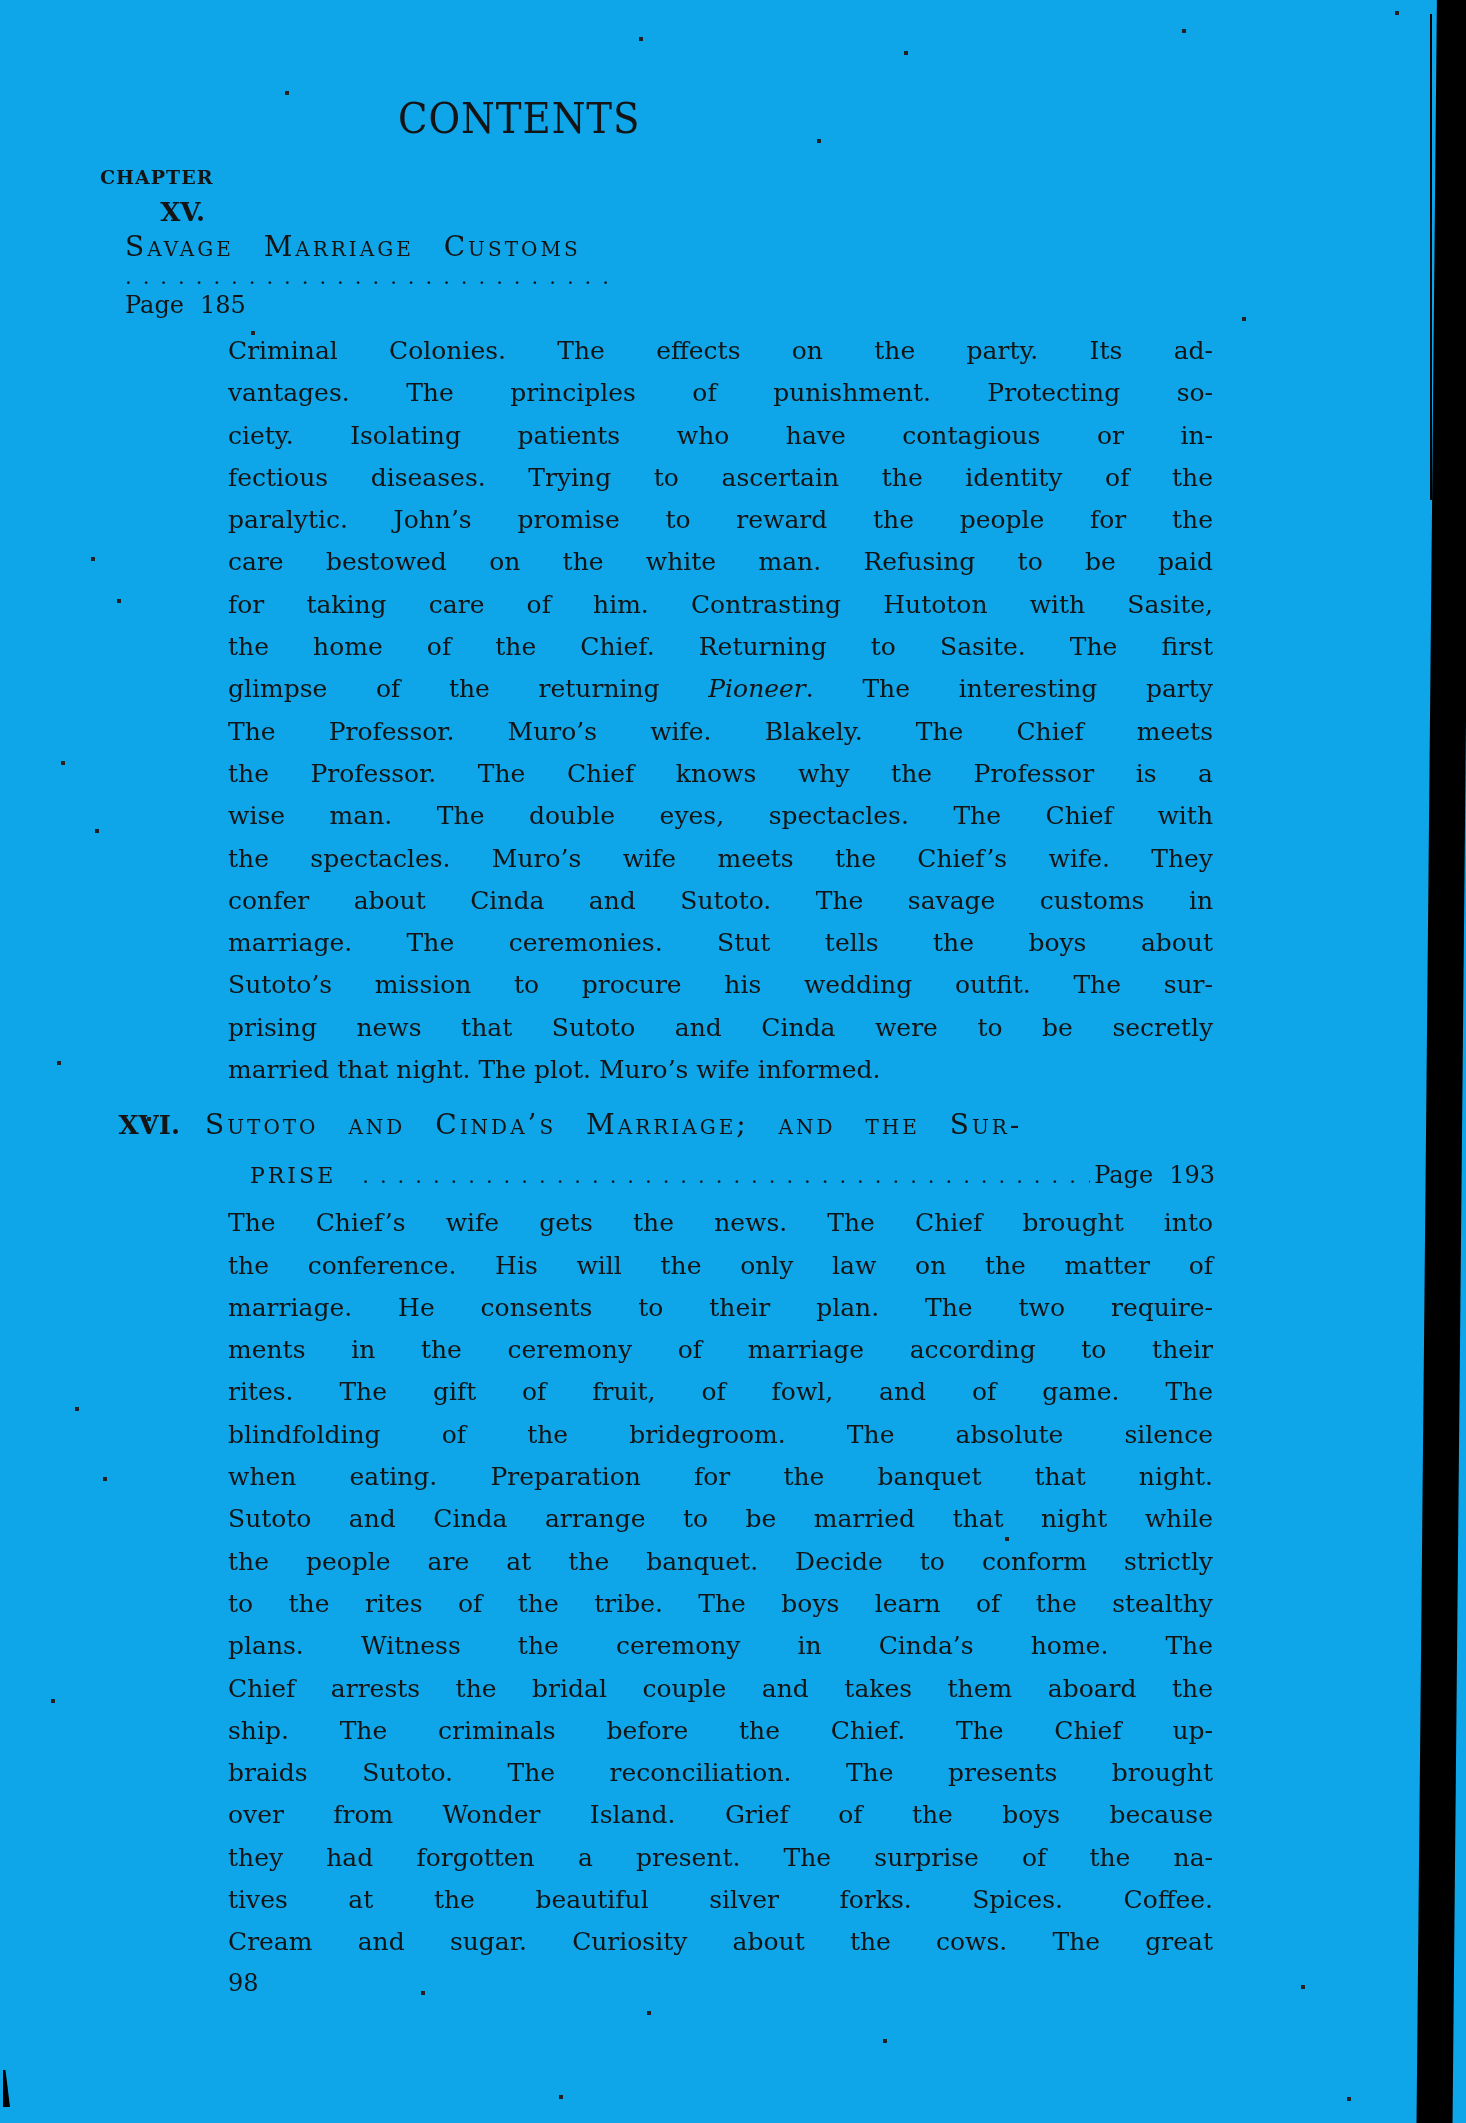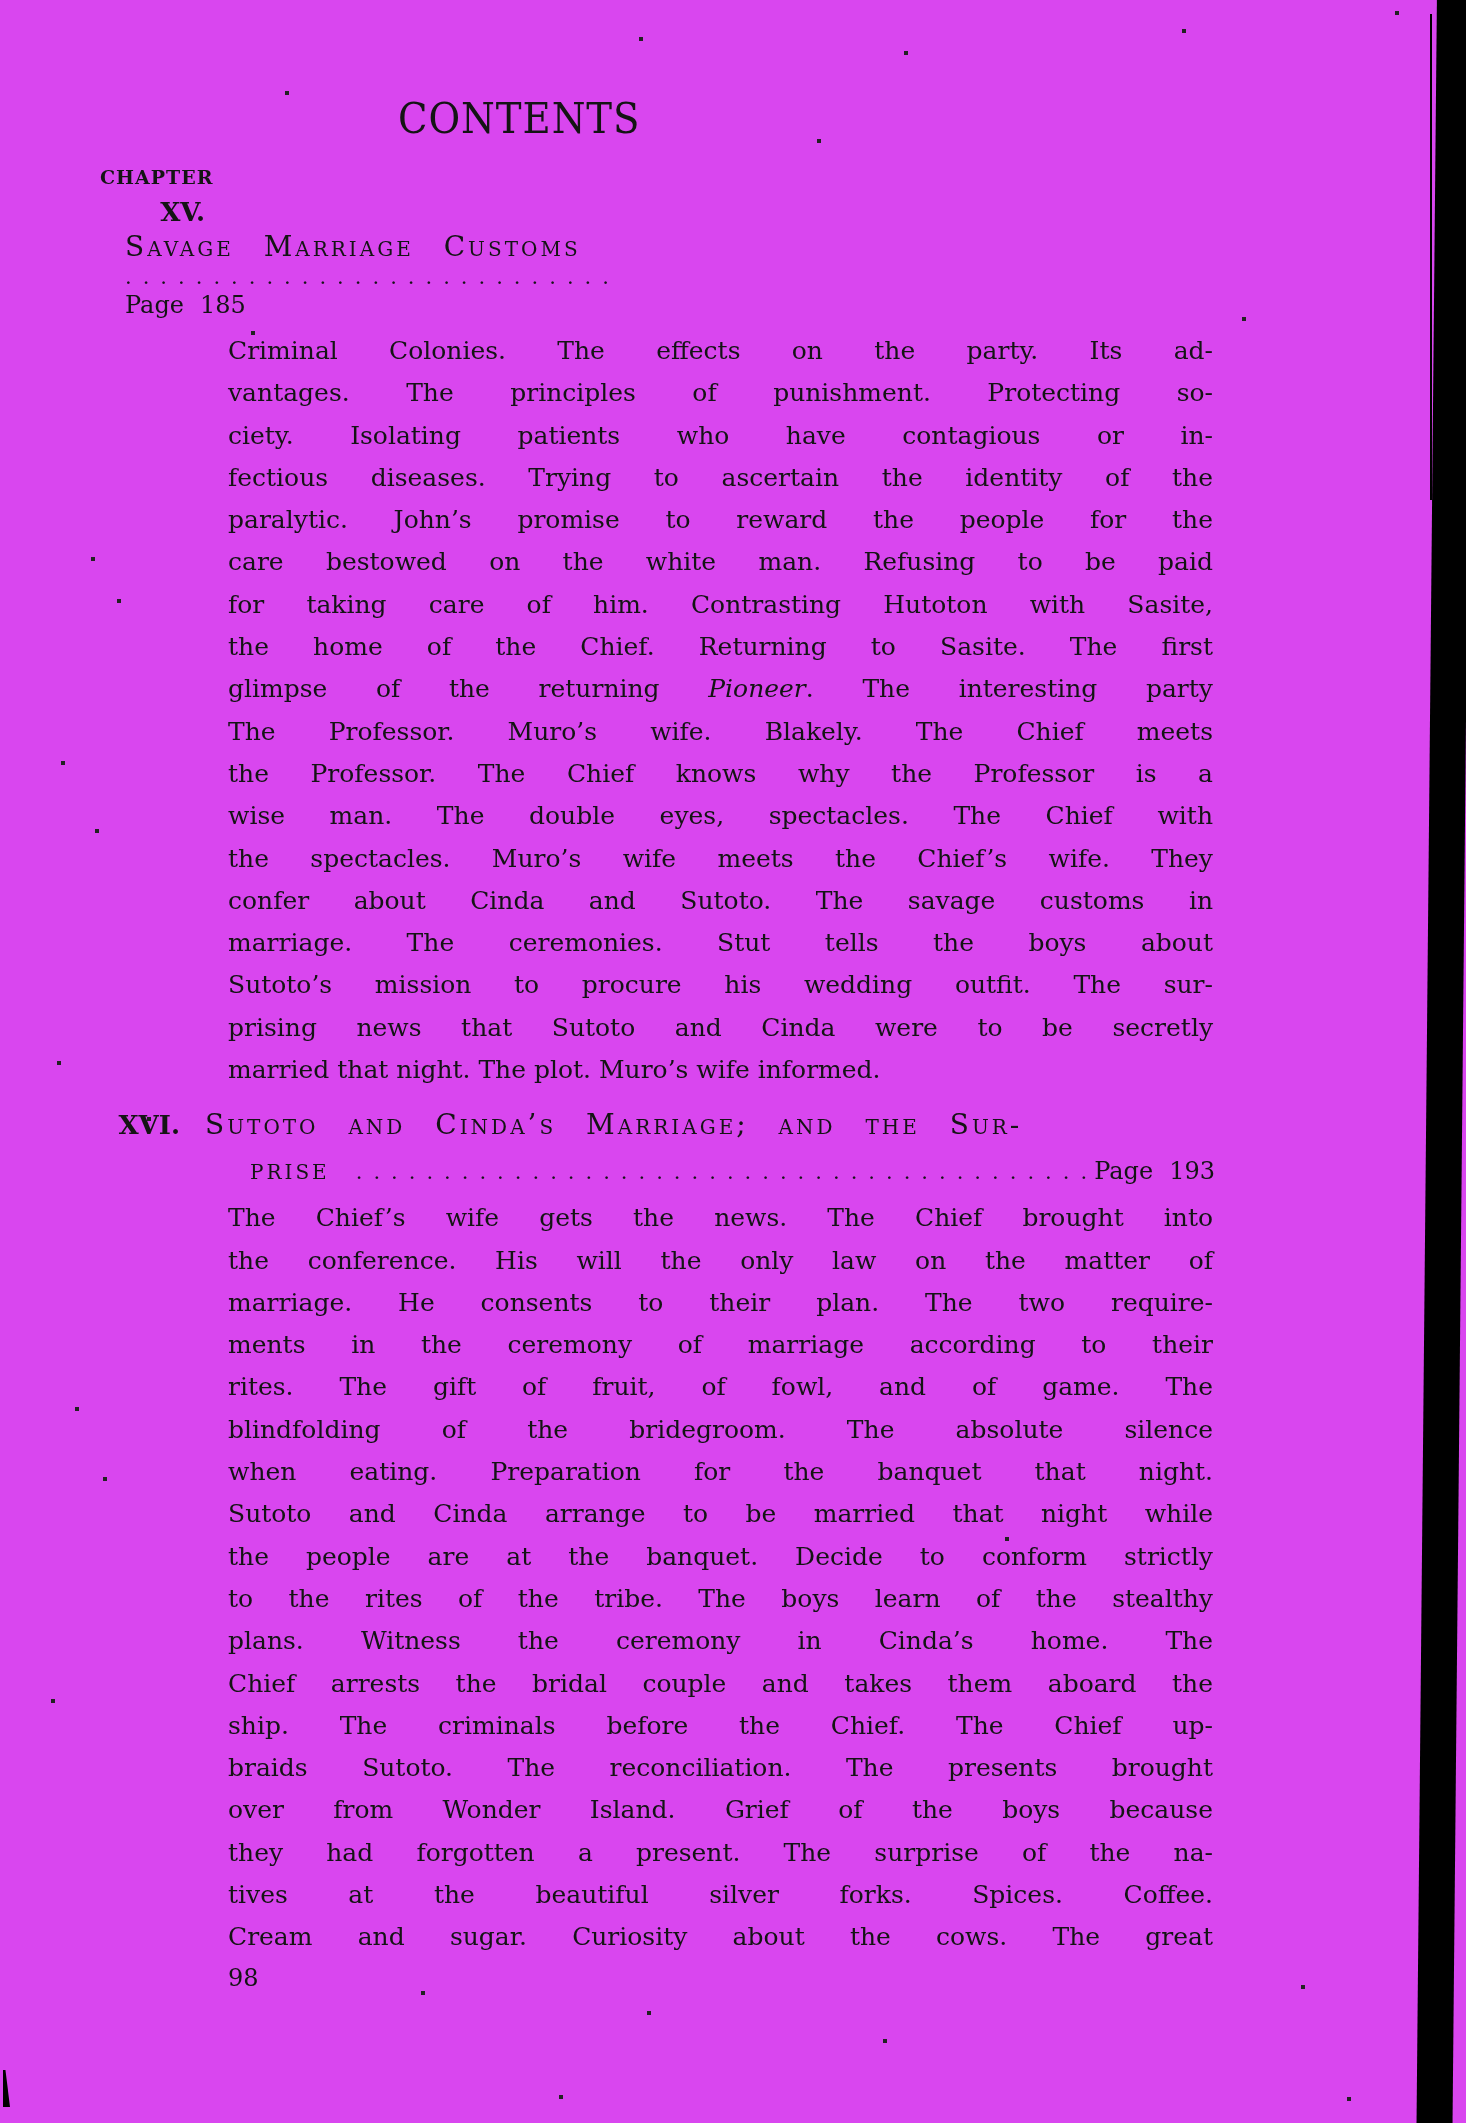--- a/index.html
+++ b/index.html
@@ -1,20 +1,20 @@
 <!DOCTYPE html>
 <html><head>
 <meta charset="utf-8">
 <style>
   html,body { margin:0; padding:0; background:#888; }
   .page {
     position:relative;
     width:1466px; height:2123px;
     margin:0 auto;
-    background:#d946ef;
+    background:#0ea5e9;
     color:#141414;
     font-family:"DejaVu Serif","Liberation Serif",serif;
     overflow:hidden;
   }
   .title {
     margin:96px 0 0 398px;
     font-size:42px;
     font-weight:normal;
     letter-spacing:1px;
     line-height:1.1;
@@ -77,21 +77,21 @@
   .entry-xvi { margin-top:16px; }
   .row-sub {
     display:flex;
     align-items:baseline;
     margin-left:250px;
     width:965px;
     line-height:1.25;
     margin-top:10px;
   }
   .sub-heading {
-    font-size:28px;
+    font-size:32px;
     letter-spacing:3px;
     flex:0 0 auto;
   }
   .row-sub .dots { margin-left:26px; }
   .folio {
     margin:5px 0 0 228px;
     font-size:24px;
   }
   
   .scan-band {

